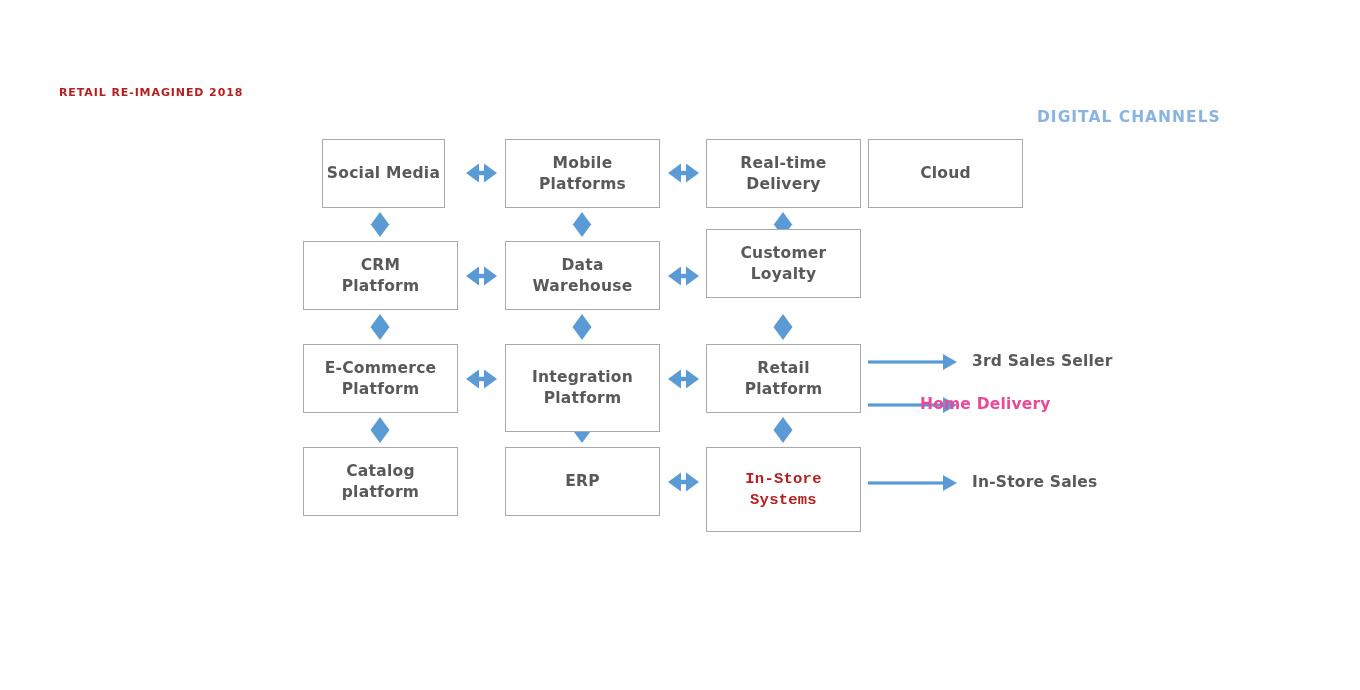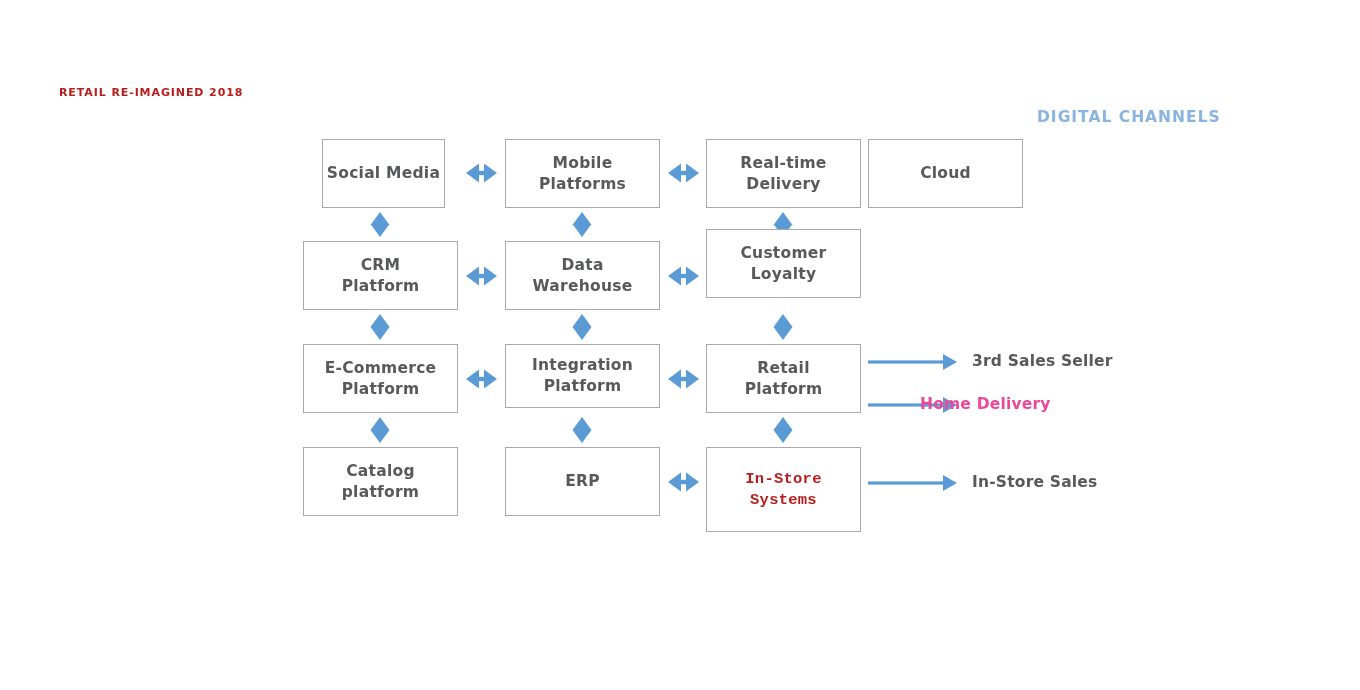--- a/index.html
+++ b/index.html
@@ -197,21 +197,21 @@
 Delivery</div>
       <div class="node-box" style="left: 868px; top: 139px; width: 155px; height: 69px; border-color: rgb(167, 169, 172); color: rgb(88, 89, 91);">Cloud</div>
       <div class="node-box" style="left: 303px; top: 241px; width: 155px; height: 69px; border-color: rgb(167, 169, 172); color: rgb(88, 89, 91);">CRM
 Platform</div>
       <div class="node-box" style="left: 505px; top: 241px; width: 155px; height: 69px; border-color: rgb(167, 169, 172); color: rgb(88, 89, 91);">Data
 Warehouse</div>
       <div class="node-box" style="left: 706px; top: 229px; width: 155px; height: 69px; border-color: rgb(167, 169, 172); color: rgb(88, 89, 91);">Customer
 Loyalty</div>
       <div class="node-box" style="left: 303px; top: 344px; width: 155px; height: 69px; border-color: rgb(167, 169, 172); color: rgb(88, 89, 91);">E-Commerce
 Platform</div>
-      <div class="node-box" style="left: 505px; top: 344px; width: 155px; height: 64px; border-color: rgb(167, 169, 172); color: rgb(88, 89, 91);">Integration
+      <div class="node-box" style="left: 505px; top: 344px; width: 155px; height: 88px; border-color: rgb(167, 169, 172); color: rgb(88, 89, 91);">Integration
 Platform</div>
       <div class="node-box" style="left: 706px; top: 344px; width: 155px; height: 69px; border-color: rgb(167, 169, 172); color: rgb(88, 89, 91);">Retail
 Platform</div>
       <div class="node-box" style="left: 303px; top: 447px; width: 155px; height: 69px; border-color: rgb(167, 169, 172); color: rgb(88, 89, 91);">Catalog
 platform</div>
       <div class="node-box" style="left: 505px; top: 447px; width: 155px; height: 69px; border-color: rgb(167, 169, 172); color: rgb(88, 89, 91);">ERP</div>
       <div class="node-box" style="left: 706px; top: 447px; width: 155px; height: 85px; border-color: rgb(167, 169, 172); color: #b91c1c; font-family: Liberation Mono, monospace;">In-Store
 Systems</div>
     </div>
   <div id="channel-layer">

